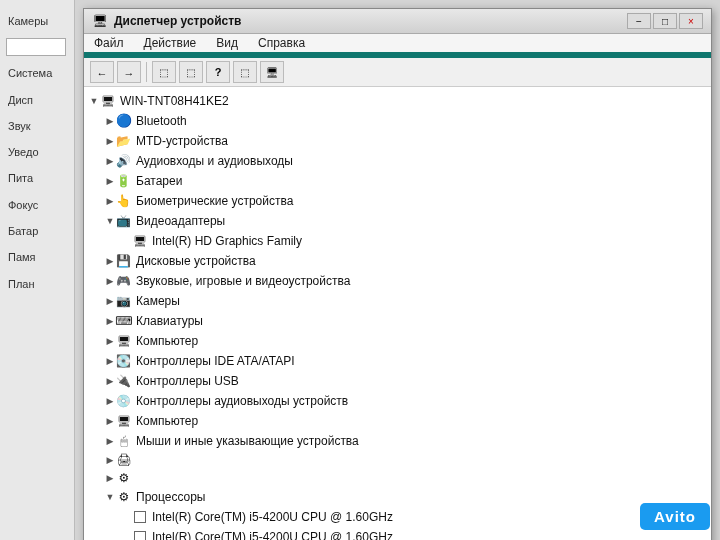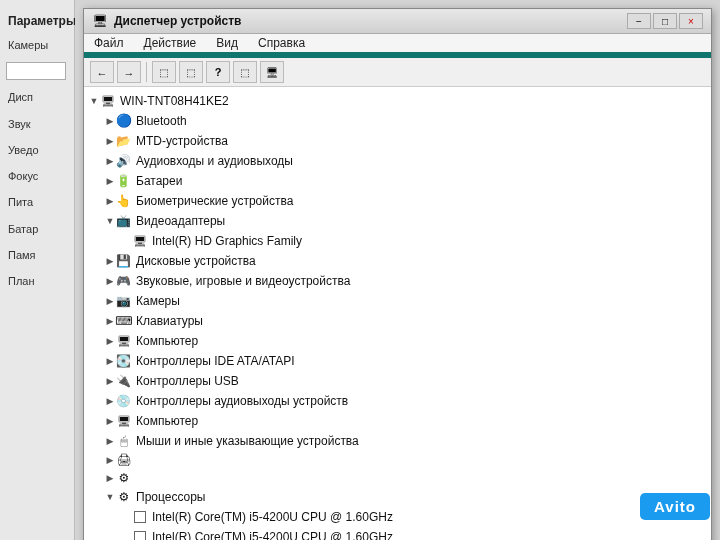--- a/index.html
+++ b/index.html
@@ -184,28 +184,28 @@
       justify-content: center;
       font-size: 9px;
       color: #555;
       flex-shrink: 0;
     }
   </style>
 </head>
 <body>
 
 <div class="sidebar">
-  <div class="sidebar-title">Параметры</div>
   <div class="sidebar-item">Камеры</div>
   <input class="sidebar-search" style="">
+  <div class="sidebar-item">Система</div>
   <div class="sidebar-item">Дисп</div>
   <div class="sidebar-item">Звук</div>
   <div class="sidebar-item">Уведо</div>
+  <div class="sidebar-item">Пита</div>
   <div class="sidebar-item">Фокус</div>
-  <div class="sidebar-item">Пита</div>
   <div class="sidebar-item">Батар</div>
   <div class="sidebar-item">Памя</div>
   <div class="sidebar-item">План</div>
 </div>
 
 <div class="main-area">
   <div class="window">
 
     <div class="title-bar">
       <div class="title-bar-left">
@@ -397,13 +397,13 @@
               <span style="font-size:11px;border:1px solid #666;display:inline-block;width:12px;height:12px;line-height:12px;text-align:center;"></span>
             </span>
             <span>Intel(R) Core(TM) i5-4200U CPU @ 1.60GHz</span>
           </div>
         </div>
     </div>
 
   </div>
 </div>
 
-<div style="position:fixed; bottom:20px; right:10px; background:#1a9bf0; color:white; font-weight:bold; padding:5px 14px; border-radius:5px; font-size:15px; letter-spacing:1px; z-index:999;">Avito</div>
+<div style="position:fixed; bottom:10px; right:10px; background:#1a9bf0; color:white; font-weight:bold; padding:5px 14px; border-radius:5px; font-size:15px; letter-spacing:1px; z-index:999;">Avito</div>
 
 </body></html>

